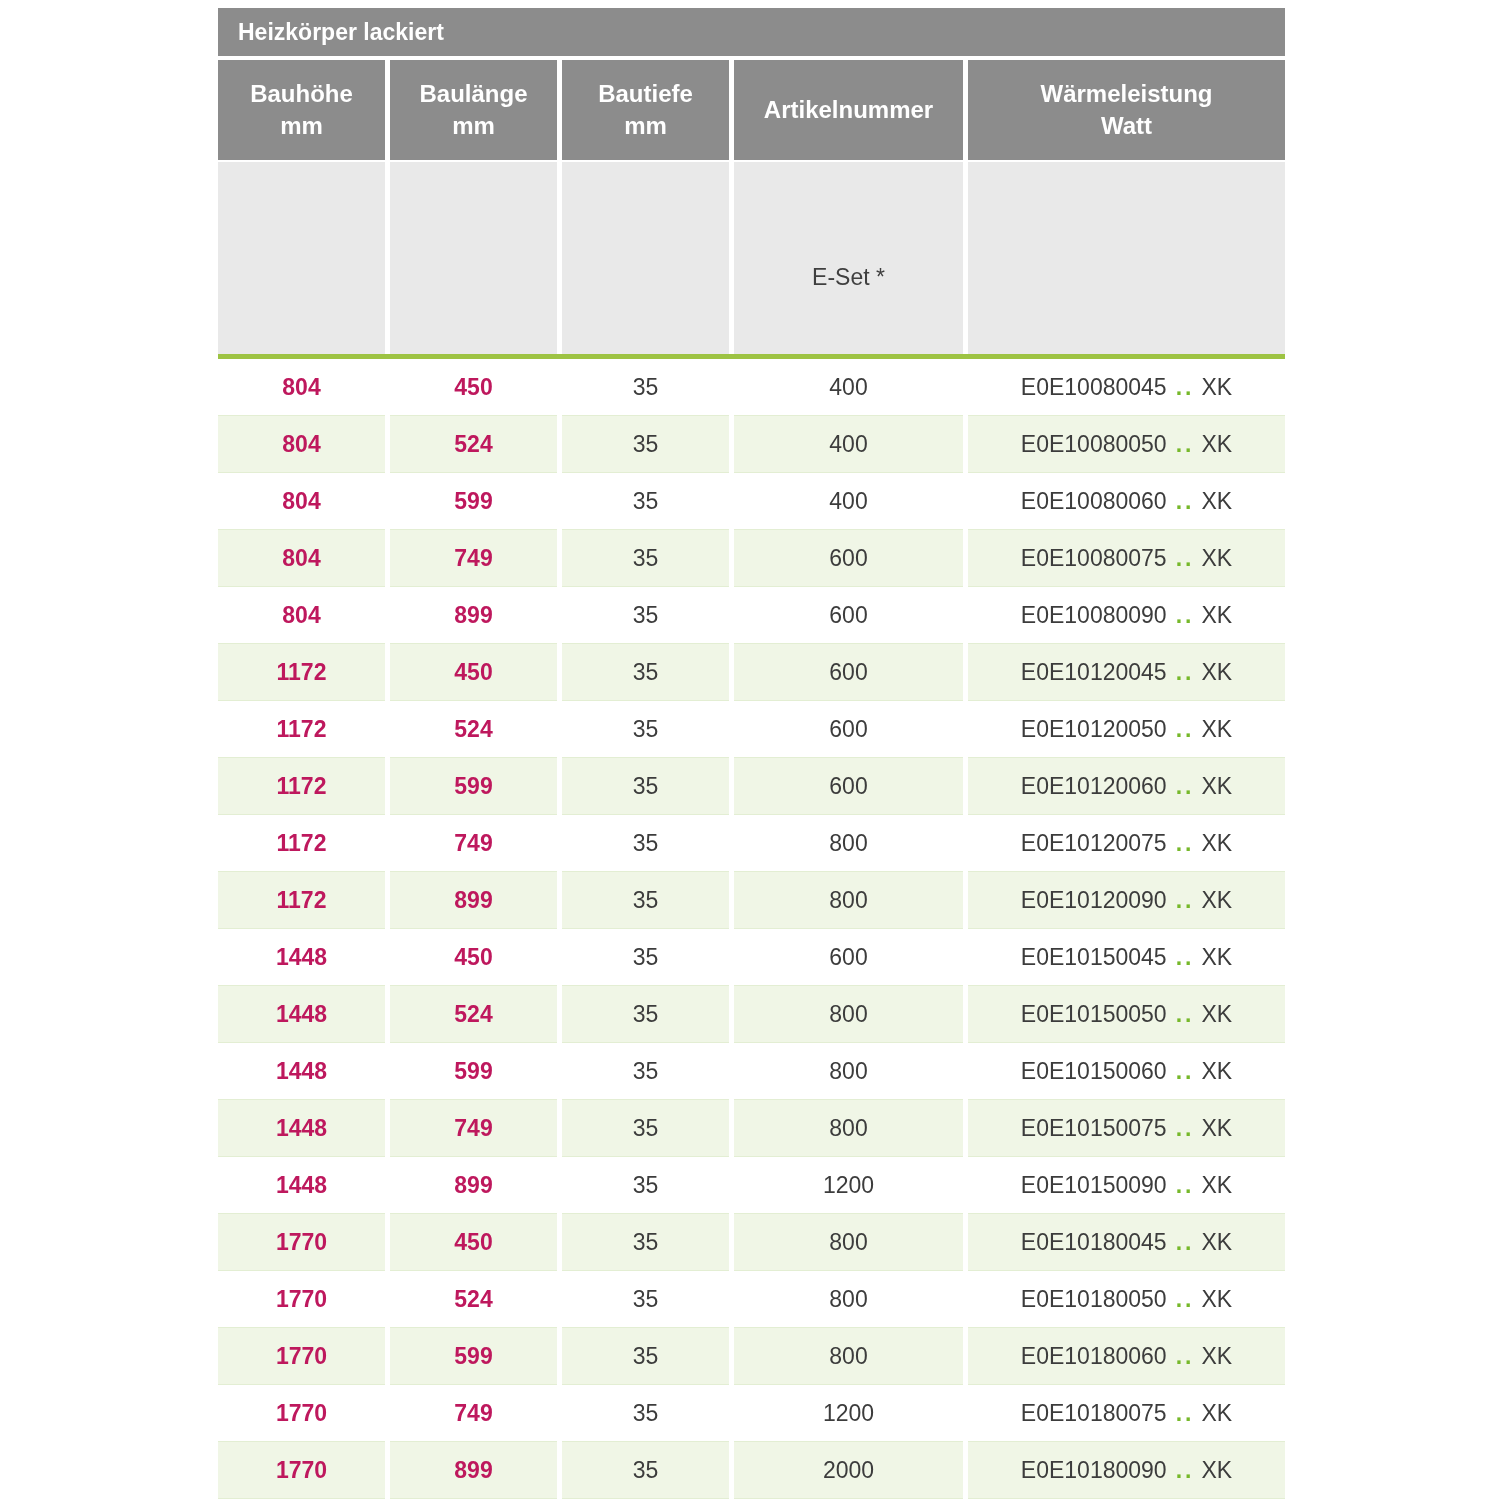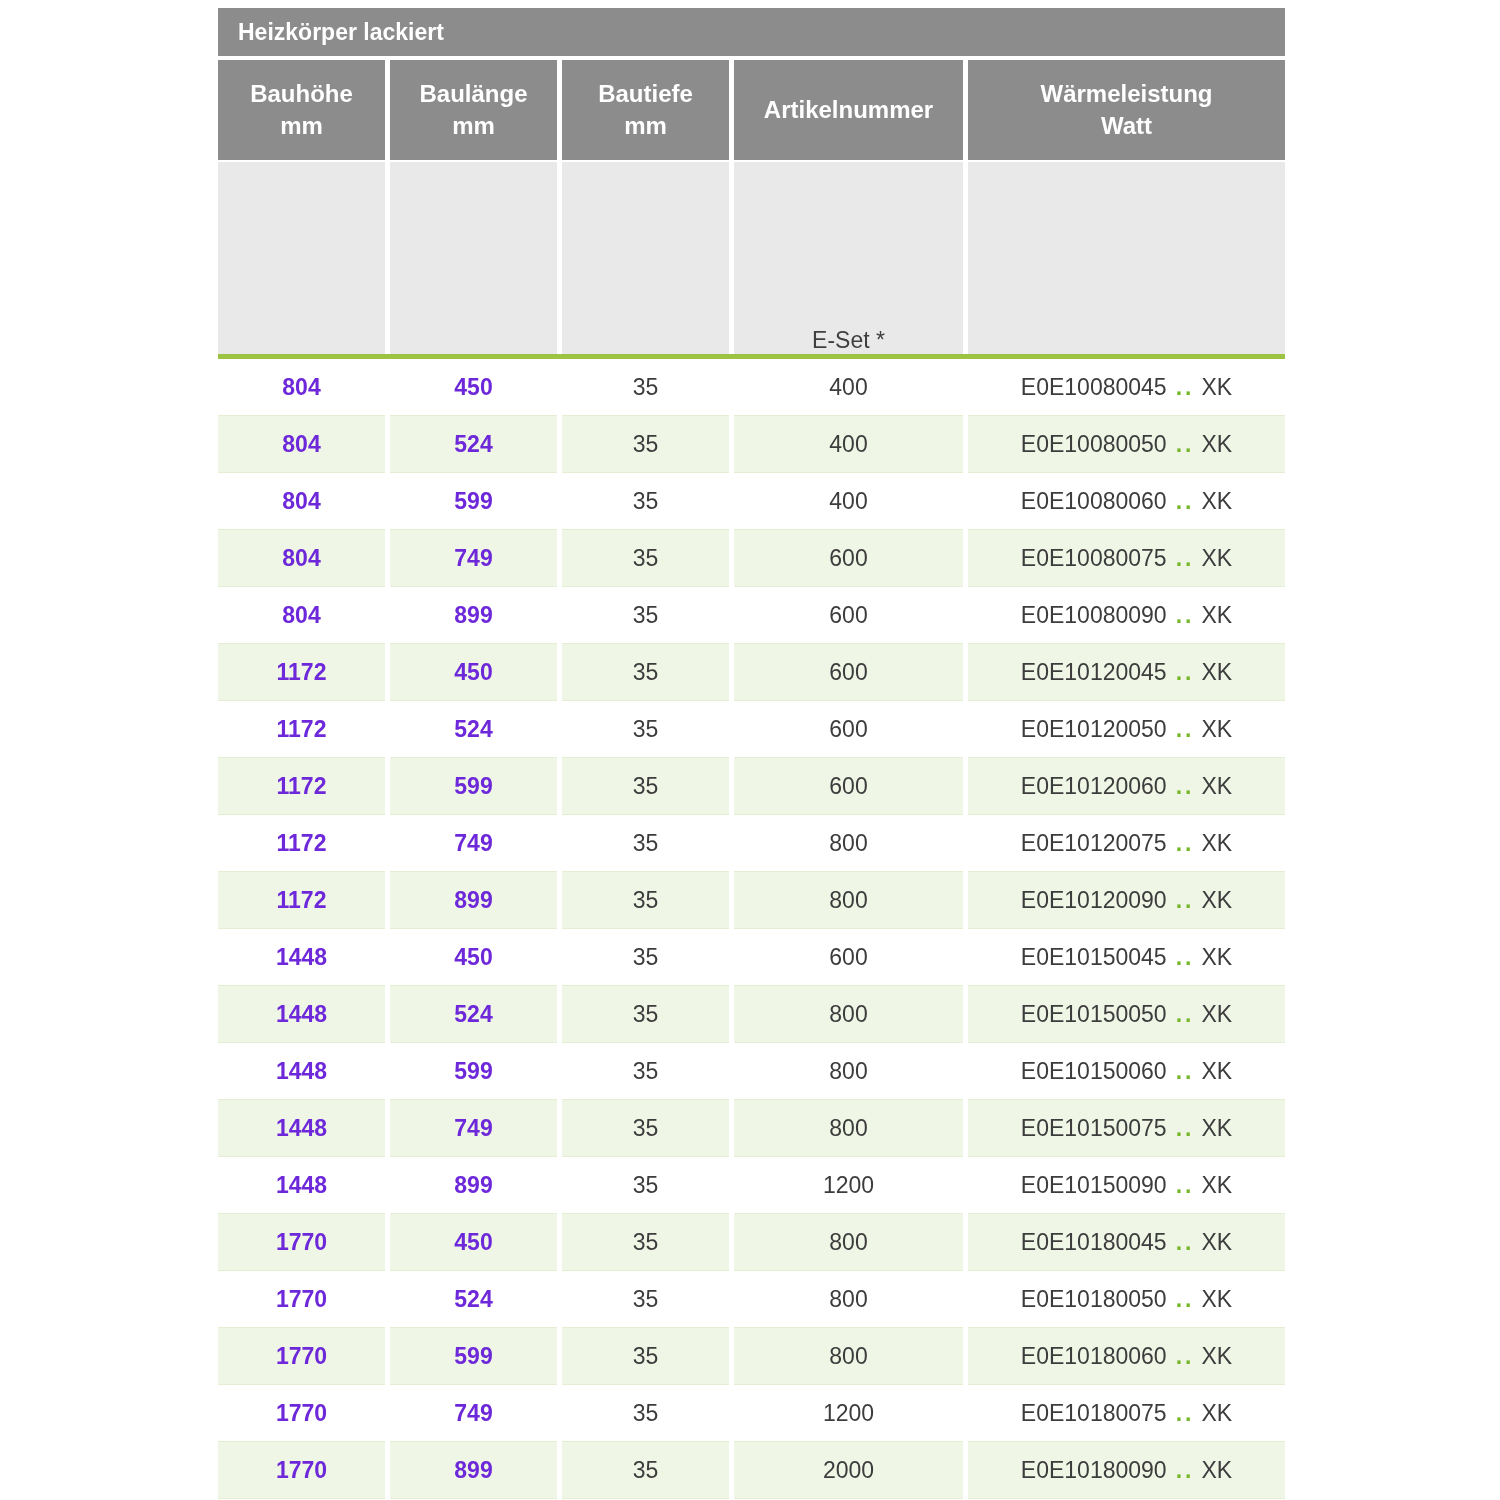--- a/index.html
+++ b/index.html
@@ -39,39 +39,39 @@
     font-size: 24px;
     line-height: 1.32;
     display: flex; flex-direction: column;
     align-items: center; justify-content: center;
     text-align: center;
   }
 
   .subheader .scell {
     height: 192px;
     background: #e9e9e9;
-    display: flex; justify-content: center; align-items: flex-end;
+    display: flex; justify-content: center; align-items: center;
     padding-top: 38px;
     font-size: 23px;
     color: #3f3f3f;
   }
 
   .divider { height: 5px; background: #9dc343; width: 100%; }
 
   .tbody { grid-auto-rows: 57px; }
   .row { display: contents; }
   .cell {
     display: flex; align-items: center; justify-content: center;
     font-size: 23px;
     color: #3c3c3c;
     background: #ffffff;
     border-bottom: 1px solid #e3eed3;
   }
   .row.alt .cell { background: #f0f6e6; }
-  .cell.bold { font-weight: bold; color: #6d28d9; }
+  .cell.bold { font-weight: bold; color: #be185d; }
   .art-dots {
     color: #76b82a;
     font-weight: bold;
     letter-spacing: 3px;
     margin: 0 7px 0 9px;
   }
 </style>
 </head>
 <body>
 

